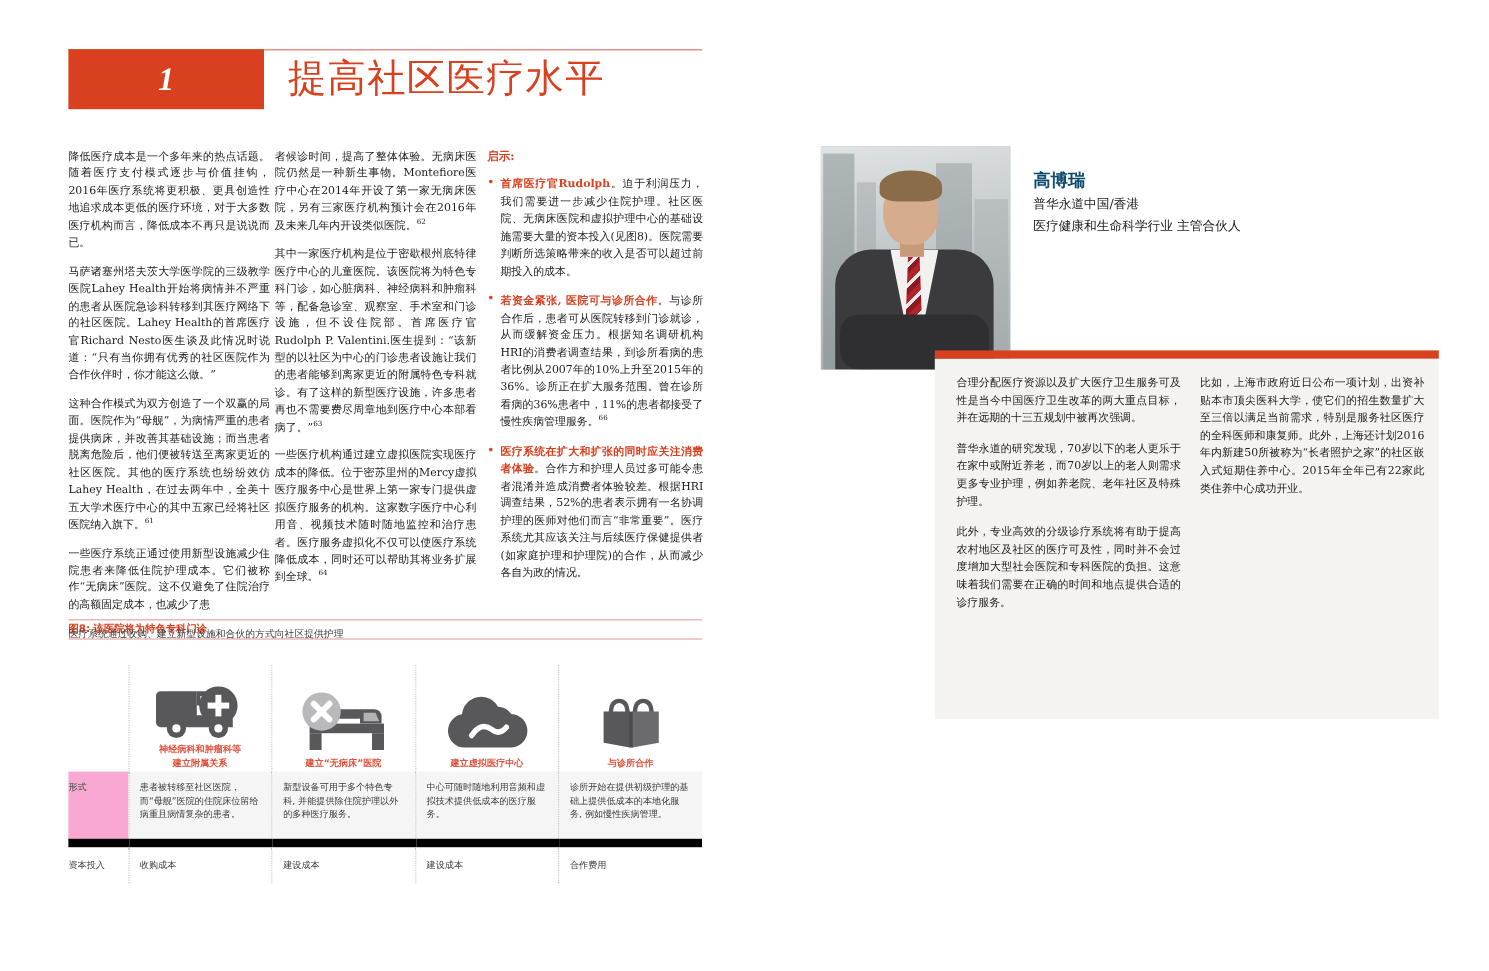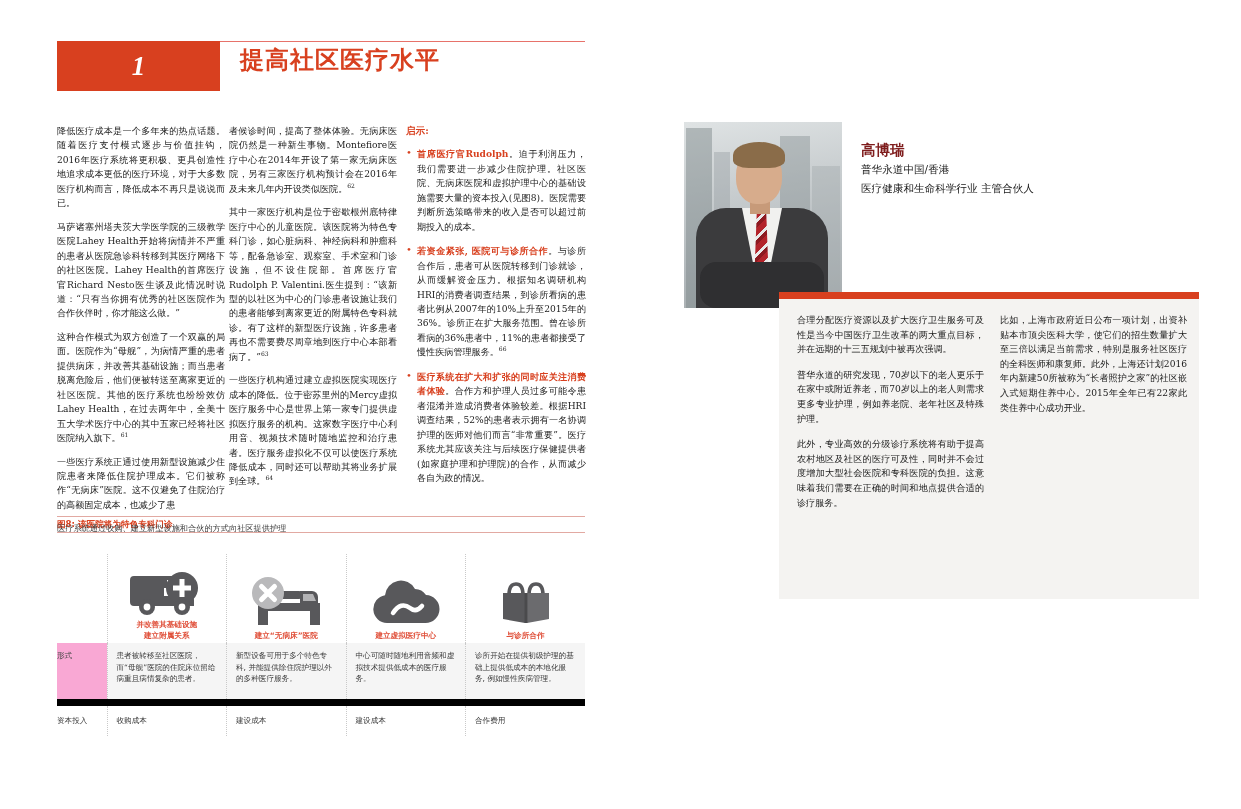--- a/index.html
+++ b/index.html
@@ -19,21 +19,21 @@
   }
   .num-box {
     position: absolute; left: 57px; top: 41px; width: 163px; height: 50px;
     background: #d8401f; color: #ffffff;
     font-family: "Liberation Serif", serif;
     font-style: italic; font-weight: bold;
     font-size: 27px; line-height: 50px; text-align: center;
   }
   .hdr-title {
     position: absolute; left: 240px; top: 44px;
-    color: #d8401f; font-weight: bold; font-size: 24px;
+    color: #d8401f; font-weight: normal; font-size: 32px;
     letter-spacing: 1px;
     font-family: "DejaVu Serif", "Liberation Serif", serif;
   }
 
   
   .col {
     position: absolute; top: 124px; width: 168px;
     font-size: 9.1px; line-height: 14.45px;
     color: #1a1a1a; text-align: justify;
     font-family: "DejaVu Serif", "Liberation Serif", serif;
@@ -158,21 +158,21 @@
     background: repeating-linear-gradient(135deg,#b3232a 0 5px,#e8e8e8 5px 8px,#8d1a20 8px 12px);
     clip-path: polygon(18% 0, 82% 0, 100% 100%, 0 100%);
   }
   .photo .arm {
     position: absolute; left: 16px; top: 140px; width: 124px; height: 46px;
     background: #2f2f31; border-radius: 16px;
   }
 
   .prof-name {
     position: absolute; left: 861px; top: 141px;
-    font-size: 14.5px; font-weight: bold; color: #7f1d1d;
+    font-size: 14.5px; font-weight: bold; color: #0c4a6e;
     font-family: "DejaVu Serif", "Liberation Serif", serif;
   }
   .prof-line1 {
     position: absolute; left: 861px; top: 163px;
     font-size: 10.6px; color: #1a1a1a;
     font-family: "DejaVu Serif", "Liberation Serif", serif;
   }
   .prof-line2 {
     position: absolute; left: 861px; top: 182px;
     font-size: 10.6px; color: #1a1a1a;
@@ -263,21 +263,21 @@
                 <circle cx="52" cy="24" r="16" fill="#58585b"></circle>
                 <rect x="49.5" y="15" width="5" height="18" fill="#fff"></rect>
                 <rect x="43" y="21.5" width="18" height="5" fill="#fff"></rect>
                 <circle cx="17" cy="43" r="8" fill="#58585b"></circle>
                 <circle cx="17" cy="43" r="3.4" fill="#fff"></circle>
                 <circle cx="52" cy="43" r="8" fill="#58585b"></circle>
                 <circle cx="52" cy="43" r="3.4" fill="#fff"></circle>
               </svg>
             </div>
             <div class="cap">
-              <div>并改善其基础设施</div>
+              <div>神经病科和肿瘤科等</div>
               <div>建立附属关系</div>
             </div>
           </td>
 
           <td class="icon-cell">
             <div class="icon-wrap">
               <svg width="76" height="52" viewBox="0 0 76 52" aria-hidden="true">
                 <rect x="14" y="16" width="40" height="8" rx="3" fill="#58585b"></rect>
                 <path fill="#58585b" d="M52 16 h12 a6 6 0 0 1 6 6 v6 H52 z"></path>
                 <path fill="#fff" d="M55 19 h10 l3 7 h-13 z" opacity="0.55"></path>

